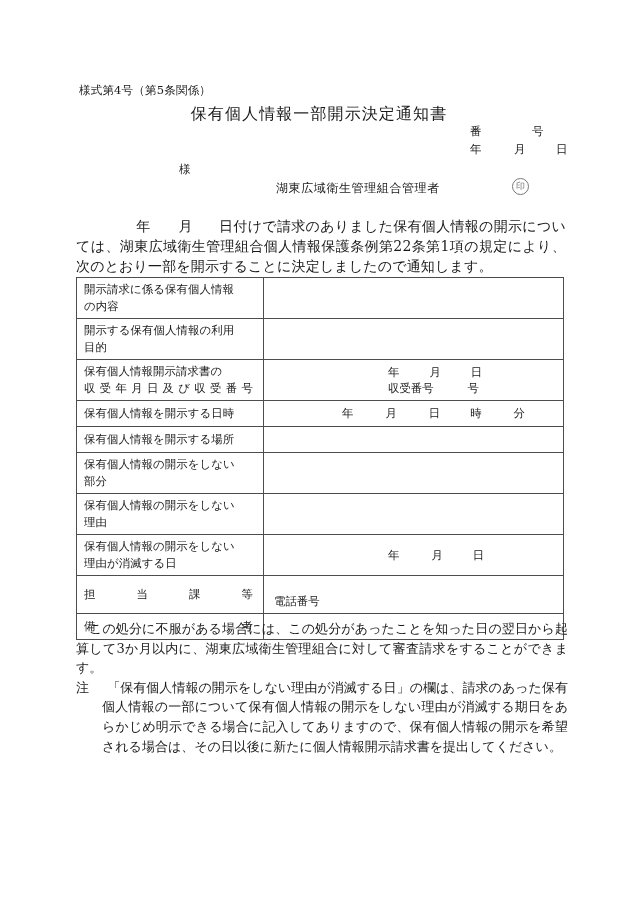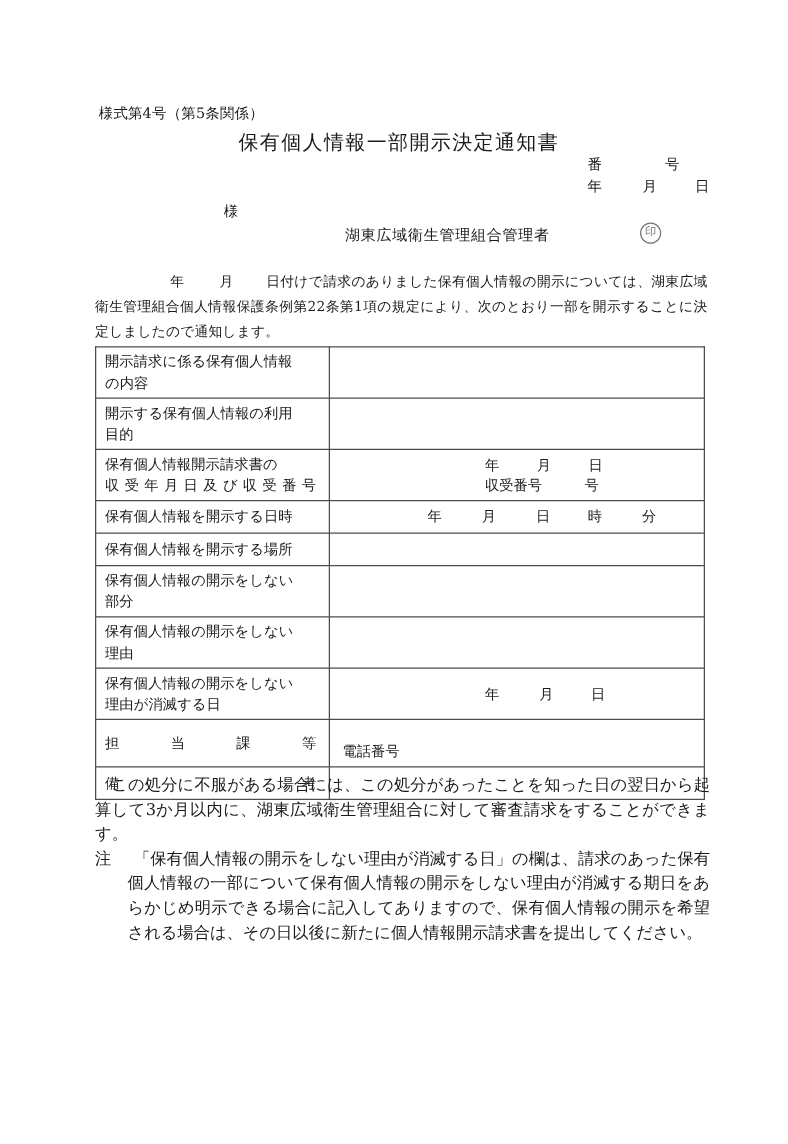--- a/index.html
+++ b/index.html
@@ -95,21 +95,21 @@
     color: #777;
     font-family: "DejaVu Serif", serif;
   }
 
   
   .intro {
     position: absolute;
     left: 72px;
     top: 216px;
     width: 490px;
-    font-size: 11px;
+    font-size: 14px;
     line-height: 20px;
     text-align: justify;
     text-justify: inter-ideograph;
     letter-spacing: 0.15px;
   }
   .intro .lead-gap { display:inline-block; width: 60px; }
   .intro .gap-m { display:inline-block; width: 28px; }
   .intro .gap-d { display:inline-block; width: 26px; }
 
   

